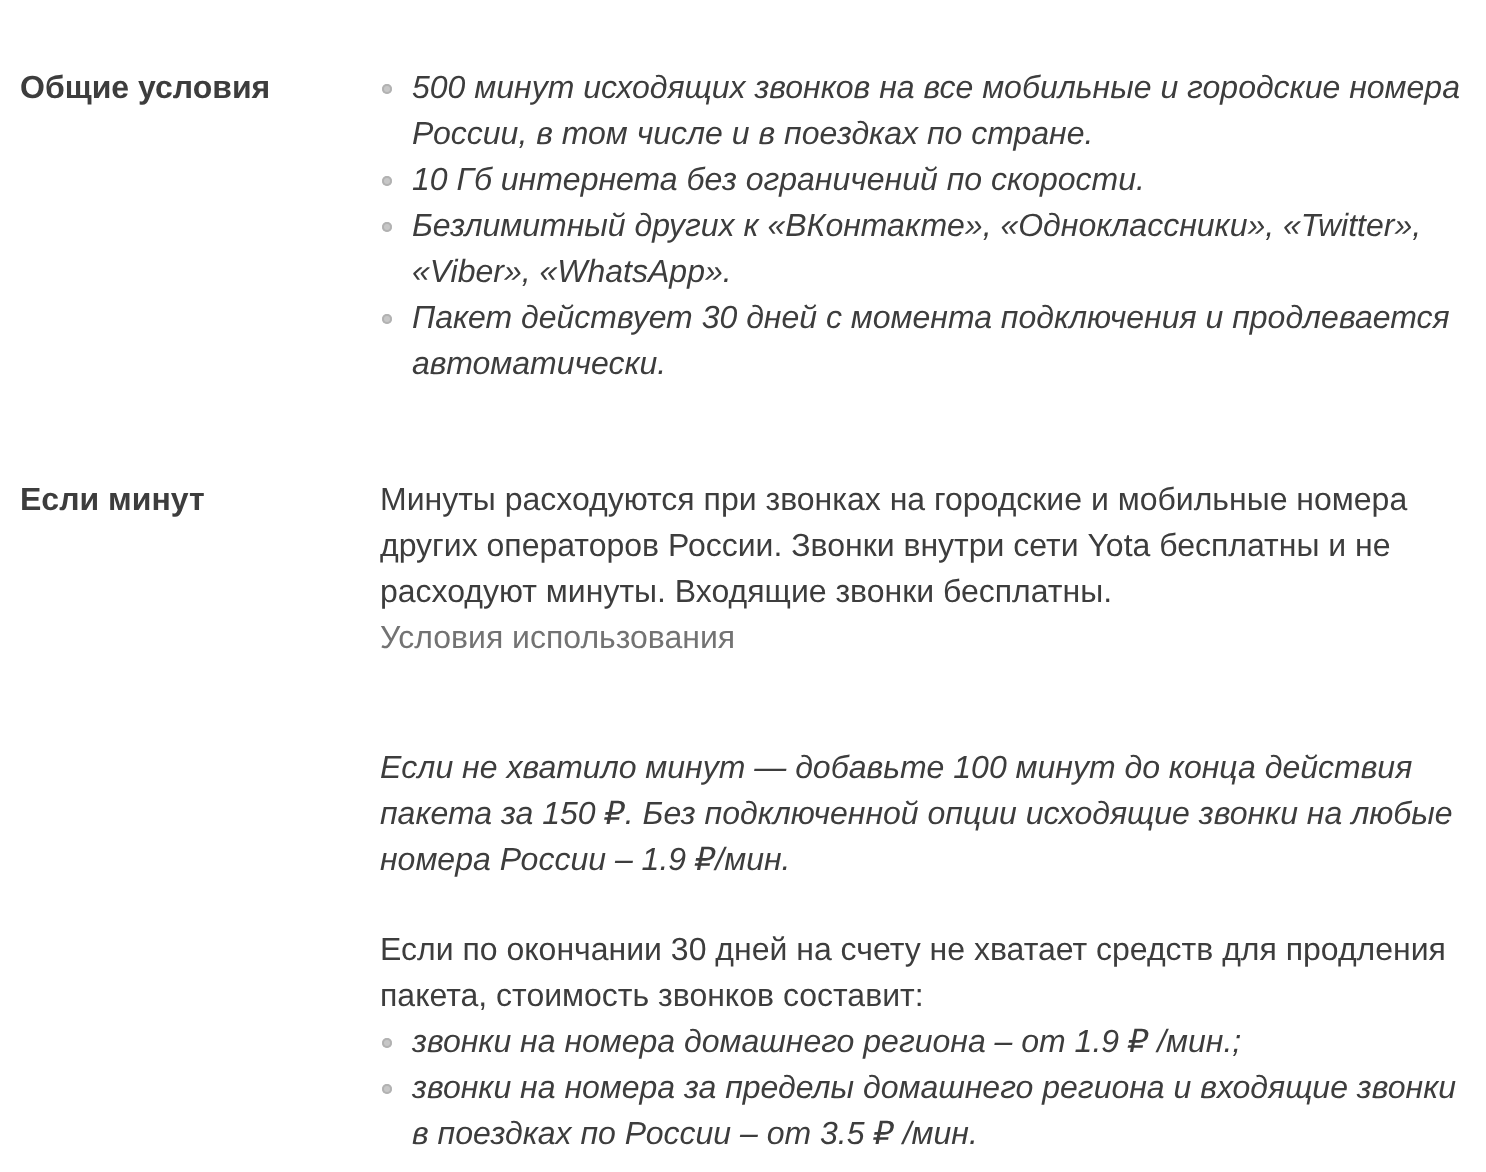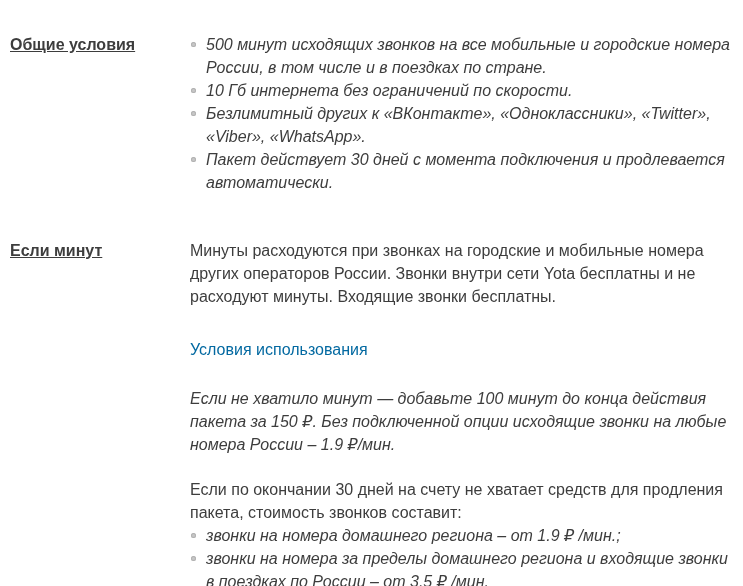--- a/index.html
+++ b/index.html
@@ -29,34 +29,32 @@
   }
   .section-row + .section-row {
     margin-top: 45px;
   }
   .section-label {
     font-size: 16px;
     font-weight: bold;
     line-height: 23px;
     margin: 0;
     color: #3d3d3d;
-    text-decoration: underline;
   }
   .section-content {
     max-width: 552px;
   }
   .section-content p {
     margin: 0;
   }
   p.intro-paragraph {
-    margin-bottom: 30px;
   }
   p.subheading {
-    color: #0369a1;
-    margin-bottom: 26px;
+    color: #737373;
+    margin-bottom: 42px;
   }
   p.spaced-paragraph {
     margin-bottom: 22px;
     font-style: italic;
   }
   ul.bullet-list {
     list-style: none;
     margin: 0;
     padding: 0;
   }

